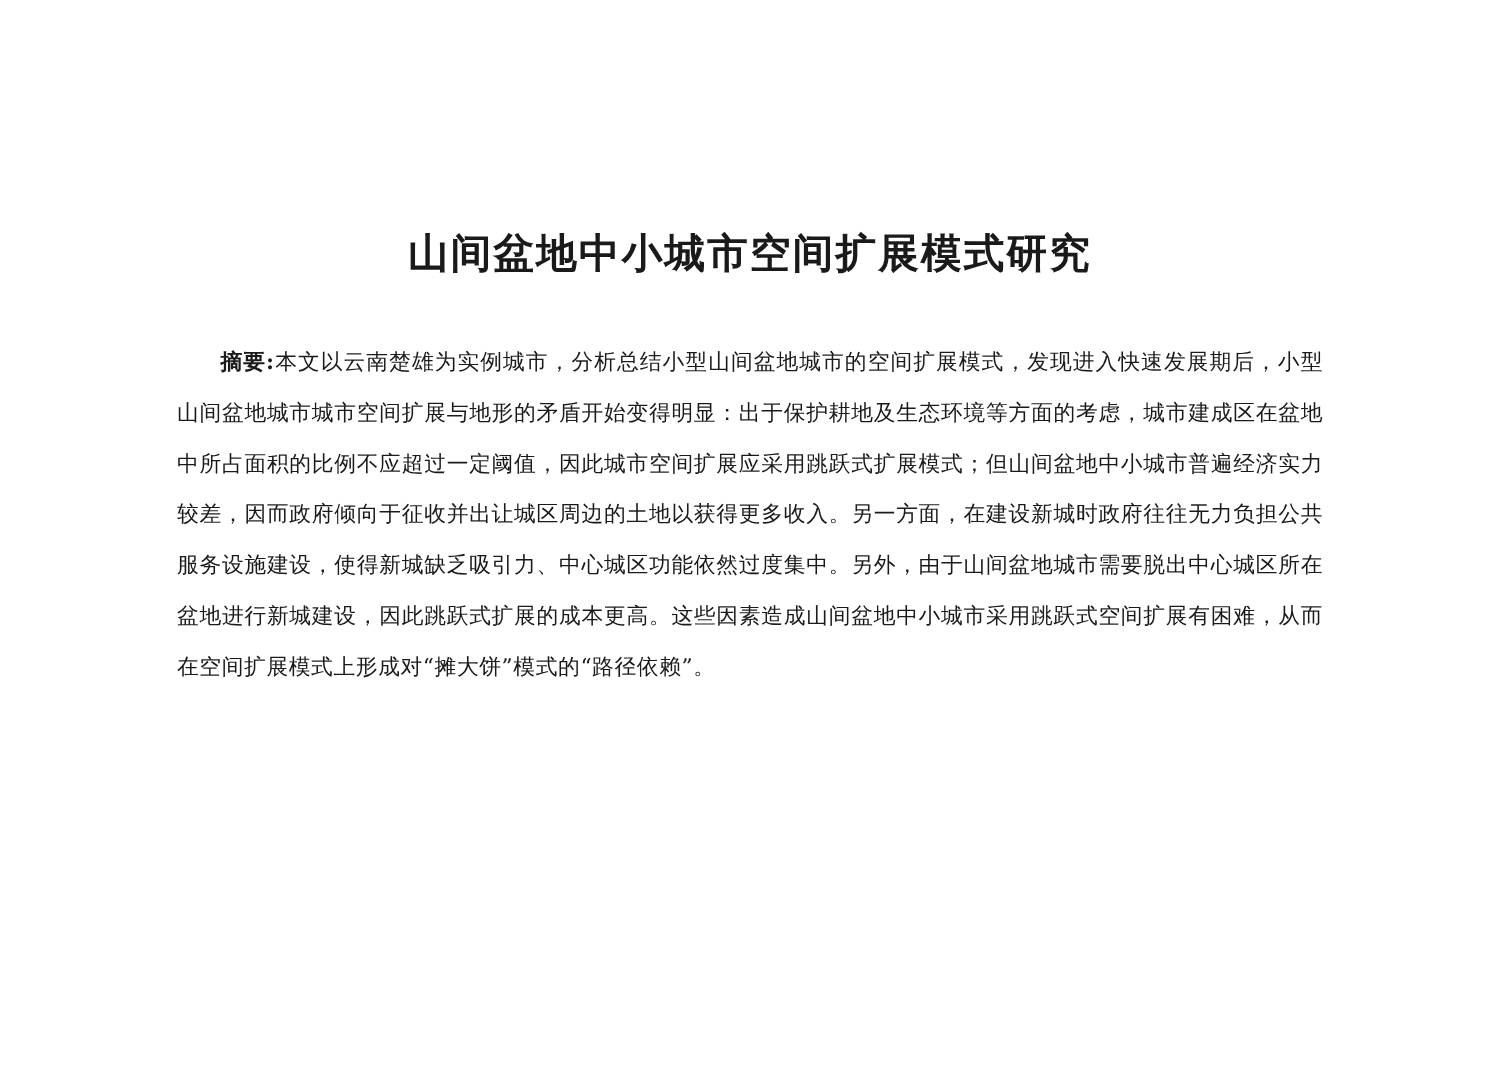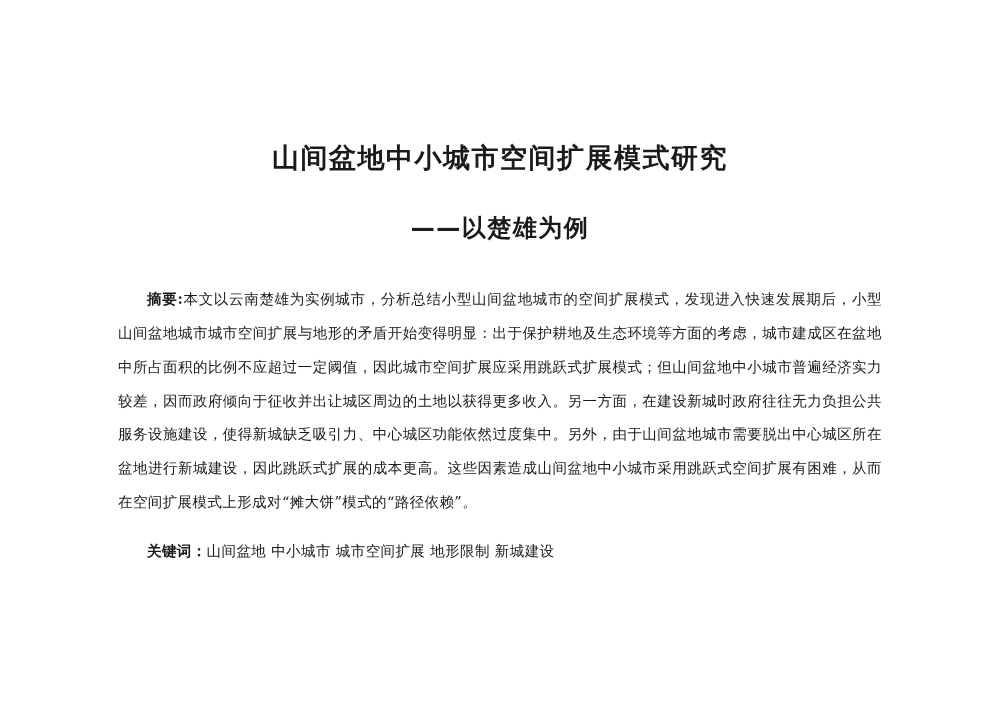--- a/index.html
+++ b/index.html
@@ -12,21 +12,21 @@
     background: #ffffff;
     font-family: "DejaVu Serif", "Liberation Serif", serif;
     color: #1a1a1a;
     overflow: hidden;
   }
   .page {
     position: relative;
     width: 1000px;
     height: 644px;
     box-sizing: border-box;
-    padding: 0 118px;
+    padding: 12px 118px;
   }
   .title-main {
     margin: 0;
     padding-top: 140px;
     text-align: center;
     font-size: 27px;
     font-weight: bold;
     letter-spacing: 1.5px;
     line-height: 1.3;
     font-family: "DejaVu Sans", "Liberation Sans", sans-serif;
@@ -75,24 +75,20 @@
     font-weight: bold;
   }
 </style>
 </head>
 <body>
 
 <div class="page">
 
   <h1 class="title-main">山间盆地中小城市空间扩展模式研究</h1>
 
-  <h2 class="title-sub">——以楚雄为例</h2>
 
 
   <div class="abstract-block">
     <p class="abstract-para"><span class="label-bold">摘要:</span><span>本文以云南楚雄为实例城市，分析总结小型山间盆地城市的空间扩展模式，发现进入快速发展期后，小型山间盆地城市城市空间扩展与地形的矛盾开始变得明显：出于保护耕地及生态环境等方面的考虑，城市建成区在盆地中所占面积的比例不应超过一定阈值，因此城市空间扩展应采用跳跃式扩展模式；但山间盆地中小城市普遍经济实力较差，因而政府倾向于征收并出让城区周边的土地以获得更多收入。另一方面，在建设新城时政府往往无力负担公共服务设施建设，使得新城缺乏吸引力、中心城区功能依然过度集中。另外，由于山间盆地城市需要脱出中心城区所在盆地进行新城建设，因此跳跃式扩展的成本更高。这些因素造成山间盆地中小城市采用跳跃式空间扩展有困难，从而在空间扩展模式上形成对“摊大饼”模式的“路径依赖”。</span></p>
   </div>
 
-  <div class="kw-block">
-    <p class="kw-para"><span class="label-bold">关键词：</span><span>山间盆地  中小城市  城市空间扩展  地形限制  新城建设</span></p>
-  </div>
 
 </div>
 
 </body></html>

